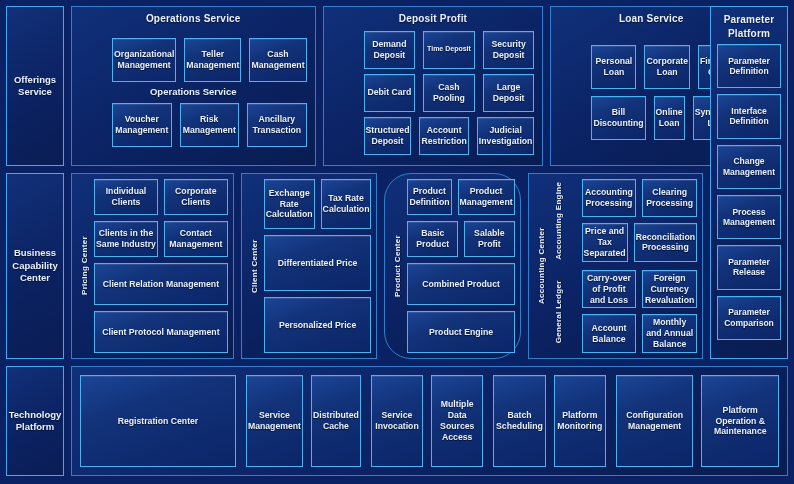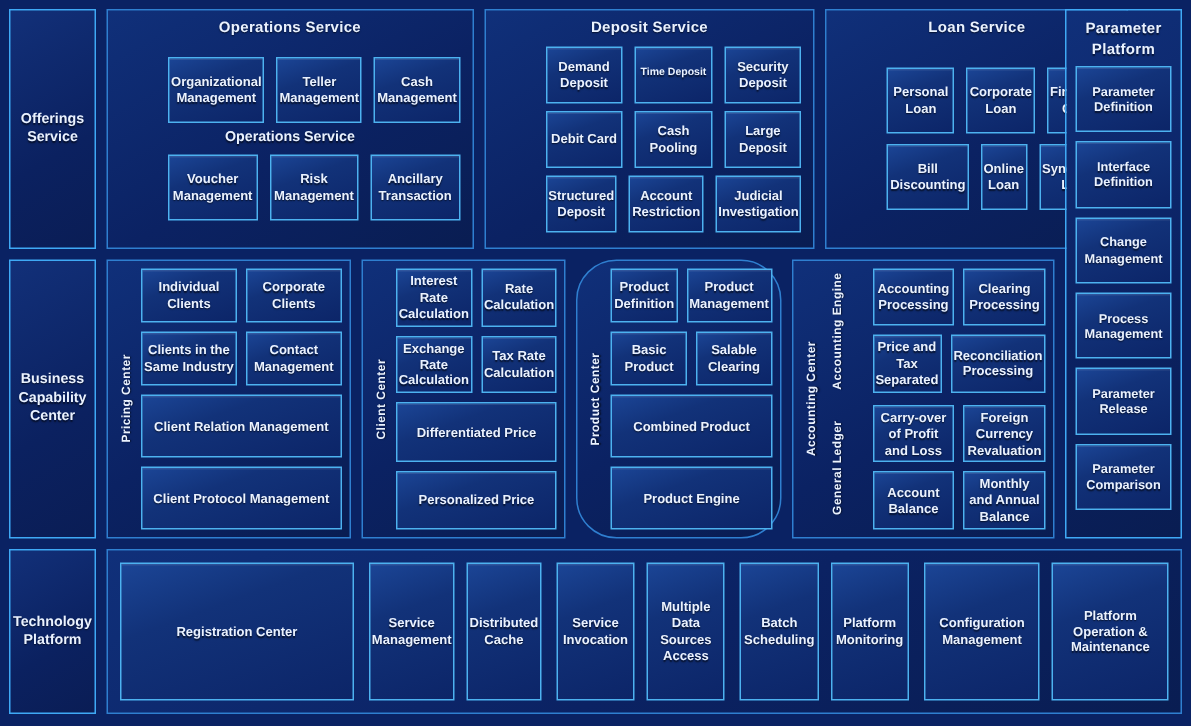--- a/index.html
+++ b/index.html
@@ -128,21 +128,21 @@
         <div class="dup-title">Operations Service</div>
         <div class="r1-rowcards">
           <div class="card wrap">Voucher Management</div>
           <div class="card wrap">Risk Management</div>
           <div class="card wrap">Ancillary Transaction</div>
         </div>
       </div>
     </div>
 
     <div class="group">
-      <div class="grouptitle">Deposit Service</div>
+      <div class="grouptitle">Deposit Profit</div>
       <div class="r1-body" id="dep-body">
         <div class="r1-rowcards">
           <div class="card wrap">Demand Deposit</div>
           <div class="card wrap small-font">Time Deposit</div>
           <div class="card wrap">Security Deposit</div>
         </div>
         <div class="r1-rowcards">
           <div class="card wrap">Debit Card</div>
           <div class="card wrap">Cash Pooling</div>
           <div class="card wrap">Large Deposit</div>
@@ -191,42 +191,38 @@
         </div>
         <div class="card full wrap">Client Relation Management</div>
         <div class="card full wrap">Client Protocol Management</div>
       </div>
     </div>
 
     <div class="group" id="g-client">
       <div class="vlabel">Client Center</div>
       <div class="stack">
         <div class="pair">
-          <div class="card wrap">Interest Rate Calculation</div>
-          <div class="card wrap">Rate Calculation</div>
-        </div>
-        <div class="pair">
           <div class="card wrap">Exchange Rate Calculation</div>
           <div class="card wrap">Tax Rate Calculation</div>
         </div>
         <div class="card full wrap">Differentiated Price</div>
         <div class="card full wrap">Personalized Price</div>
       </div>
     </div>
 
     <div class="group" id="g-product">
       <div class="vlabel">Product Center</div>
       <div class="stack">
         <div class="pair">
           <div class="card wrap">Product Definition</div>
           <div class="card wrap">Product Management</div>
         </div>
         <div class="pair">
           <div class="card wrap">Basic Product</div>
-          <div class="card wrap">Salable Clearing</div>
+          <div class="card wrap">Salable Profit</div>
         </div>
         <div class="card full wrap">Combined Product</div>
         <div class="card full wrap">Product Engine</div>
       </div>
     </div>
 
     <div class="group" id="g-acct">
       <div class="vlabel">Accounting Center</div>
       <div class="inner">
         <div class="sub">

